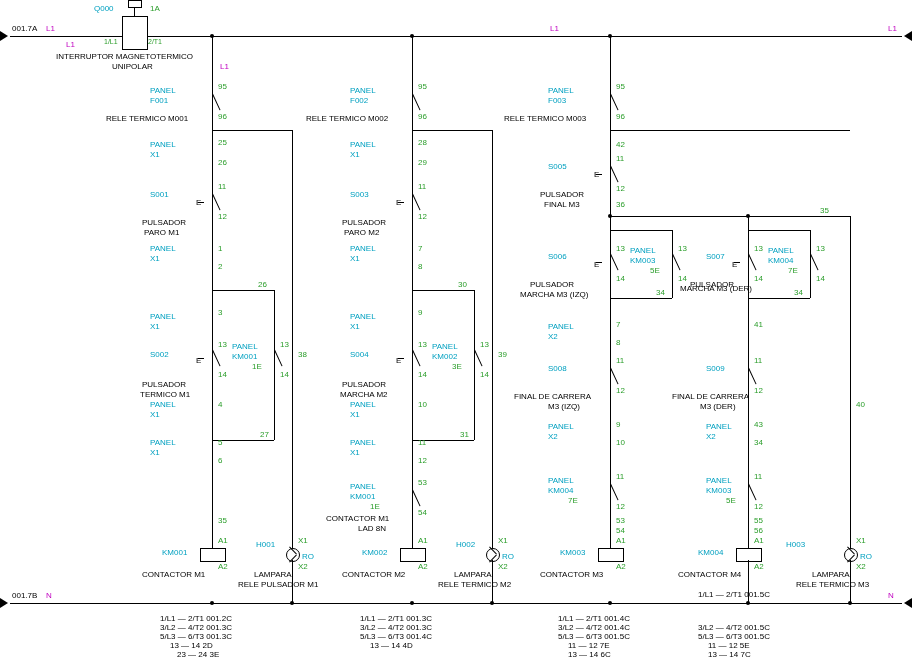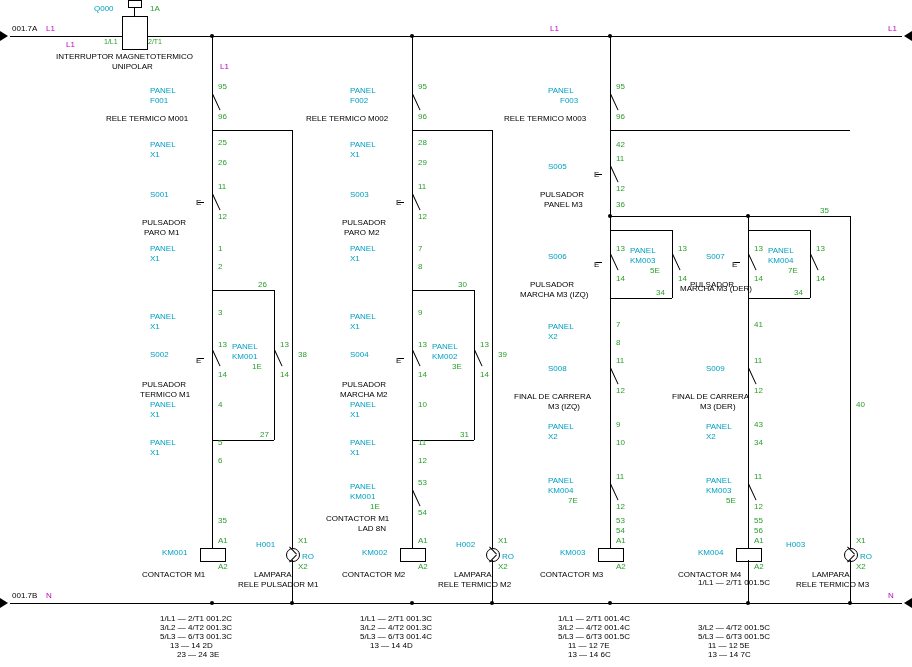--- a/index.html
+++ b/index.html
@@ -226,34 +226,34 @@
 <div class="dot" style="left:490px;top:601px"></div>
 <span class="t blk" style="left:360px;top:614px">1/L1 — 2/T1 001.3C</span>
 <span class="t blk" style="left:360px;top:623px">3/L2 — 4/T2 001.3C</span>
 <span class="t blk" style="left:360px;top:632px">5/L3 — 6/T3 001.4C</span>
 <span class="t blk" style="left:370px;top:641px">13 — 14 4D</span>
 
 <div class="line lv" style="left:610px;top:36px;height:520px"></div>
 <div class="dot" style="left:608px;top:34px"></div>
 <div class="sw" style="left:610px;top:94px"></div>
 <span class="t cyan" style="left:548px;top:86px">PANEL</span>
-<span class="t cyan" style="left:560px;top:96px">F003</span>
+<span class="t cyan" style="left:548px;top:96px">F003</span>
 <span class="t grn" style="left:616px;top:82px">95</span>
 <span class="t grn" style="left:616px;top:112px">96</span>
 <span class="t blk" style="left:504px;top:114px">RELE TERMICO M003</span>
 <span class="t grn" style="left:616px;top:140px">42</span>
 
 <div class="sw" style="left:610px;top:166px"></div>
 <div class="tick" style="left:596px;top:174px"></div>
 <span class="t cyan" style="left:548px;top:162px">S005</span>
 <span class="t blk" style="left:594px;top:170px">E</span>
 <span class="t grn" style="left:616px;top:154px">11</span>
 <span class="t grn" style="left:616px;top:184px">12</span>
 <span class="t blk" style="left:540px;top:190px">PULSADOR</span>
-<span class="t blk" style="left:544px;top:200px">PANEL M3</span>
+<span class="t blk" style="left:544px;top:200px">FINAL M3</span>
 <span class="t grn" style="left:616px;top:200px">36</span>
 
 <div class="line lh" style="left:610px;top:216px;width:240px"></div>
 <div class="line lv" style="left:748px;top:216px;height:340px"></div>
 <div class="dot" style="left:608px;top:214px"></div>
 <div class="dot" style="left:746px;top:214px"></div>
 <span class="t grn" style="left:820px;top:206px">35</span>
 
 <div class="line lh" style="left:610px;top:230px;width:62px"></div>
 <div class="line lv" style="left:672px;top:230px;height:68px"></div>
@@ -367,19 +367,19 @@
 <div class="line lv" style="left:850px;top:560px;height:43px"></div>
 <div class="dot" style="left:608px;top:601px"></div>
 <div class="dot" style="left:746px;top:601px"></div>
 <div class="dot" style="left:848px;top:601px"></div>
 
 <span class="t blk" style="left:558px;top:614px">1/L1 — 2/T1 001.4C</span>
 <span class="t blk" style="left:558px;top:623px">3/L2 — 4/T2 001.4C</span>
 <span class="t blk" style="left:558px;top:632px">5/L3 — 6/T3 001.5C</span>
 <span class="t blk" style="left:568px;top:641px">11 — 12 7E</span>
 <span class="t blk" style="left:568px;top:650px">13 — 14 6C</span>
-<span class="t blk" style="left:698px;top:578px">1/L1 — 2/T1 001.5C</span>
+<span class="t blk" style="left:698px;top:590px">1/L1 — 2/T1 001.5C</span>
 <span class="t blk" style="left:698px;top:623px">3/L2 — 4/T2 001.5C</span>
 <span class="t blk" style="left:698px;top:632px">5/L3 — 6/T3 001.5C</span>
 <span class="t blk" style="left:708px;top:641px">11 — 12 5E</span>
 <span class="t blk" style="left:708px;top:650px">13 — 14 7C</span>
 
 </div>
 
 </body></html>

